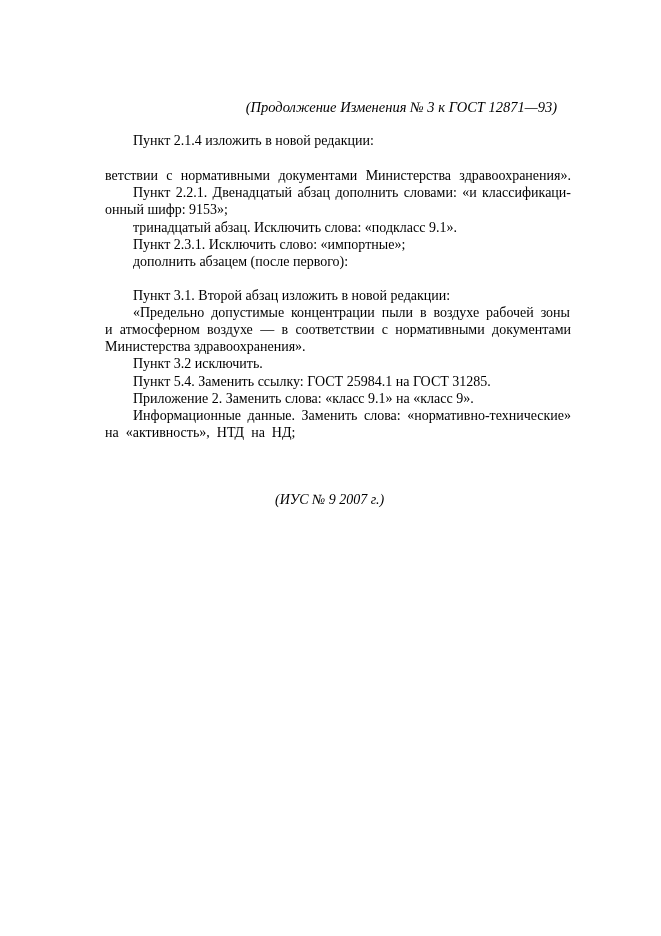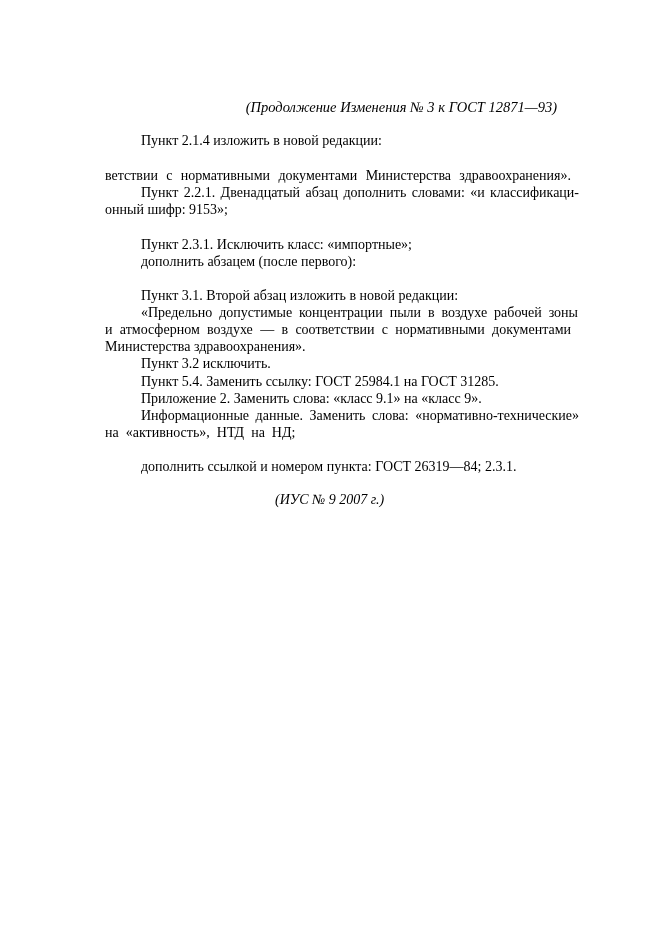--- a/index.html
+++ b/index.html
@@ -34,21 +34,20 @@
       line-height: 17px;
       white-space: nowrap;
     }
     .just {
       text-align: justify;
       text-align-last: justify;
       width: 466px;
     }
     .ind {
       left: 133px;
-      margin-left: 8px;
     }
     .flush {
       left: 105px;
     }
     .footer {
       position: absolute;
       top: 466px;
       left: 275px;
       font-size: 14px;
       white-space: nowrap;
@@ -60,29 +59,29 @@
 <body>
 
 <div class="page">
 
   <div class="header">(Продолжение Изменения № 3 к ГОСТ  12871—93)</div>
 
   <div class="line ind" style="top:128px">Пункт 2.1.4 изложить в новой редакции:</div>
   <div class="line flush just" style="top:163px">ветствии с нормативными документами Министерства здравоохранения».</div>
   <div class="line ind just" style="top:180px;width:438px">Пункт 2.2.1. Двенадцатый абзац дополнить словами: «и классификаци-</div>
   <div class="line flush" style="top:197px">онный шифр: 9153»;</div>
-  <div class="line ind" style="top:232px">Пункт 2.3.1. Исключить класс: «импортные»;</div>
+  <div class="line ind" style="top:215px">тринадцатый абзац. Исключить слова: «подкласс 9.1».</div>
+  <div class="line ind" style="top:232px">Пункт 2.3.1. Исключить слово: «импортные»;</div>
   <div class="line ind" style="top:249px">дополнить абзацем (после первого):</div>
   <div class="line ind" style="top:283px">Пункт 3.1. Второй абзац изложить в новой редакции:</div>
 
   <div class="line ind just" style="top:300px;width:437px">«Предельно допустимые концентрации пыли в воздухе рабочей зоны</div>
   <div class="line flush just" style="top:317px">и атмосферном воздухе — в соответствии с нормативными документами</div>
   <div class="line flush" style="top:334px">Министерства здравоохранения».</div>
   <div class="line ind" style="top:351px">Пункт 3.2 исключить.</div>
   <div class="line ind" style="top:369px">Пункт 5.4. Заменить ссылку: ГОСТ 25984.1 на ГОСТ 31285.</div>
   <div class="line ind" style="top:386px">Приложение 2. Заменить слова: «класс 9.1» на «класс 9».</div>
   <div class="line ind just" style="top:403px;width:438px">Информационные данные. Заменить слова: «нормативно-технические»</div>
   <div class="line flush" style="top:420px;white-space:pre">на  «активность»,  НТД  на  НД;</div>
-  <div class="line ind" style="top:454px">дополнить ссылкой и номером пункта: ГОСТ 26319—84; 2.3.1.</div>
 
   <div class="footer" style="top:488px">(ИУС № 9 2007 г.)</div>
 
 </div>
 
 </body></html>

